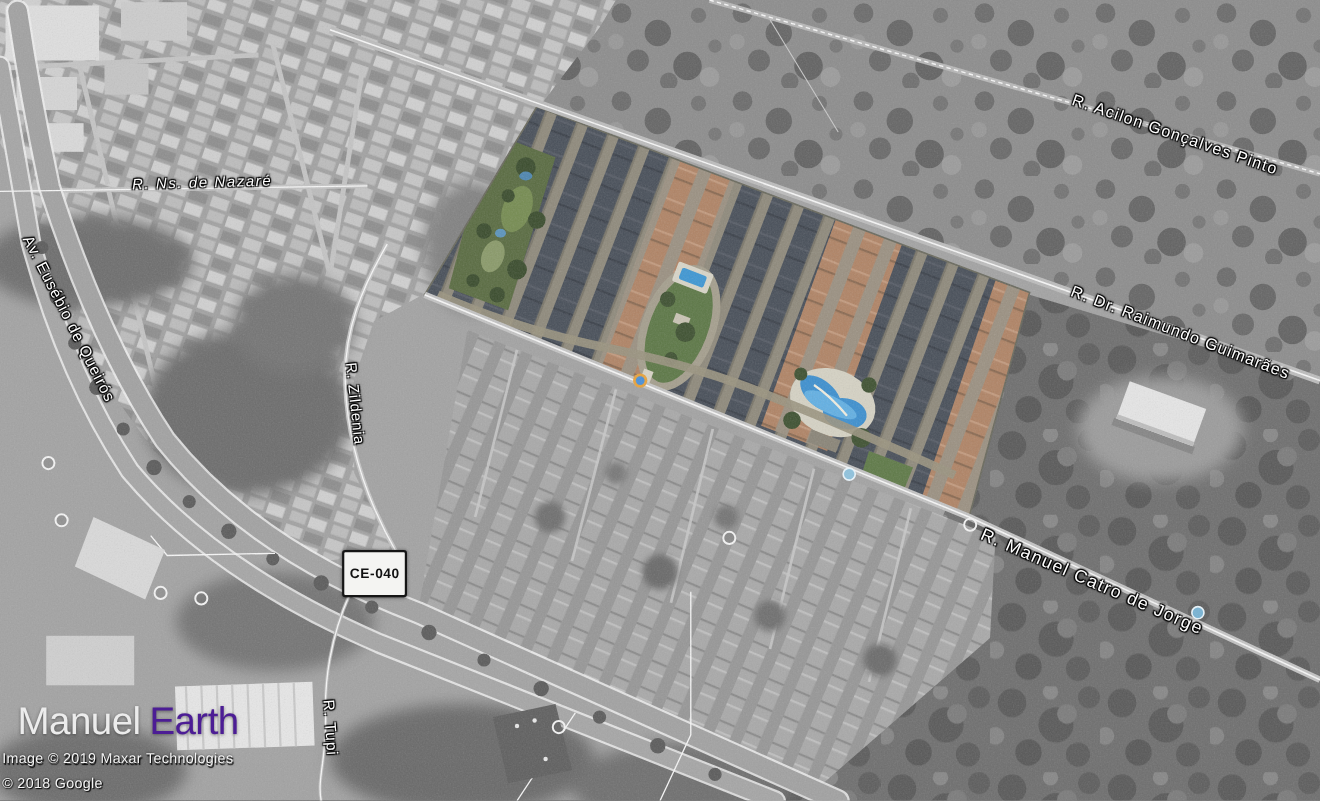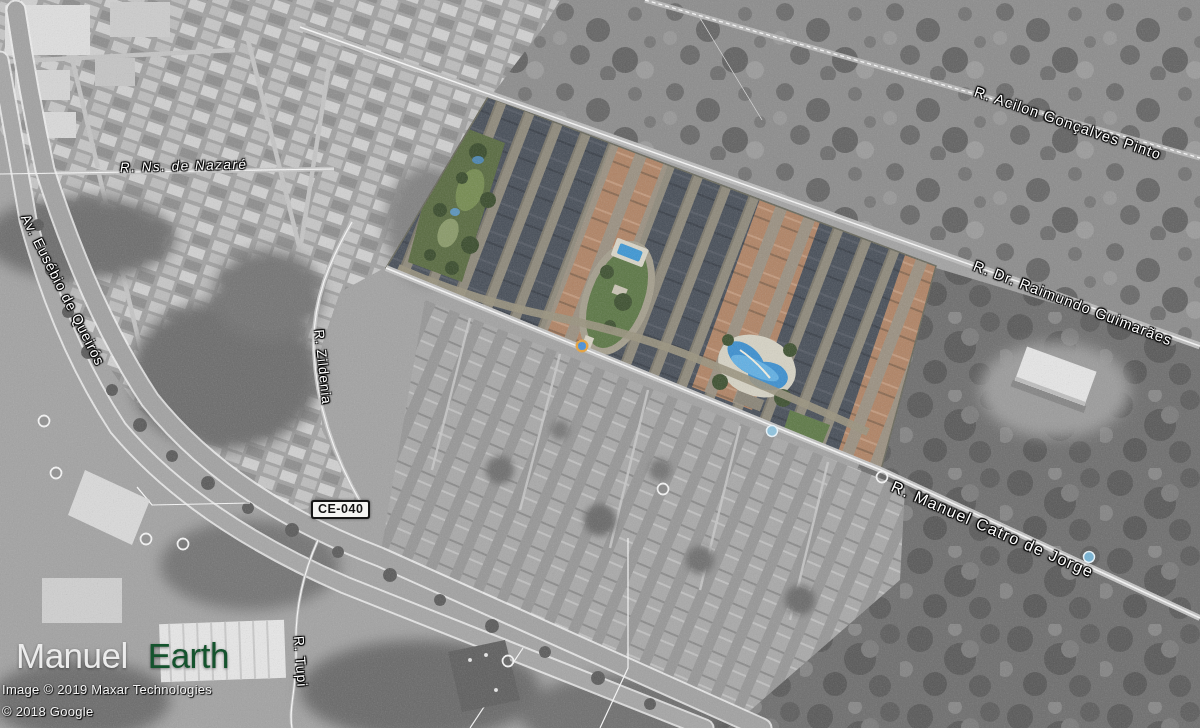--- a/index.html
+++ b/index.html
@@ -9,29 +9,29 @@
   }
   .viewport svg{position:absolute;left:0;top:0;}
   .labels{position:absolute;left:0;top:0;width:100%;height:100%;pointer-events:none;}
   .street-label{
     position:absolute;color:#fff;white-space:nowrap;transform-origin:0 50%;
     text-shadow:1px 1px 1px #000,-1px -1px 1px #000,1px -1px 1px #000,-1px 1px 1px #000,0 0 3px rgba(0,0,0,.9);
     letter-spacing:1px;font-size:14px;
   }
   .shield{
     position:absolute;background:#f4f4f2;border:2px solid #151515;border-radius:3px;
-    color:#111;font-size:12.5px;font-weight:600;padding:0 5px;line-height:15px;
+    color:#111;font-size:12.5px;font-weight:600;padding:12px 5px;line-height:15px;
     letter-spacing:.5px;box-shadow:0 0 3px rgba(0,0,0,.5);
   }
   .ge-logo{
     position:absolute;font-size:35px;letter-spacing:-.5px;color:#e9e9e9;
     text-shadow:0 1px 3px rgba(0,0,0,.45);
   }
   .ge-logo .g-word{font-weight:500;color:#ececec;}
-  .ge-logo .e-word{font-weight:300;color:#14532d;margin-left:20px;}
+  .ge-logo .e-word{font-weight:300;color:#4c1d95;margin-left:8px;}
   .attr-line{
     position:absolute;color:#f4f4f4;font-size:13px;
     text-shadow:1px 1px 1px #000,0 0 2px rgba(0,0,0,.8);letter-spacing:.3px;text-align:center;
   }
 </style>
 </head>
 <body>
 
 <div class="viewport">
 <svg width="1200" height="728" viewBox="0 0 1200 728">

